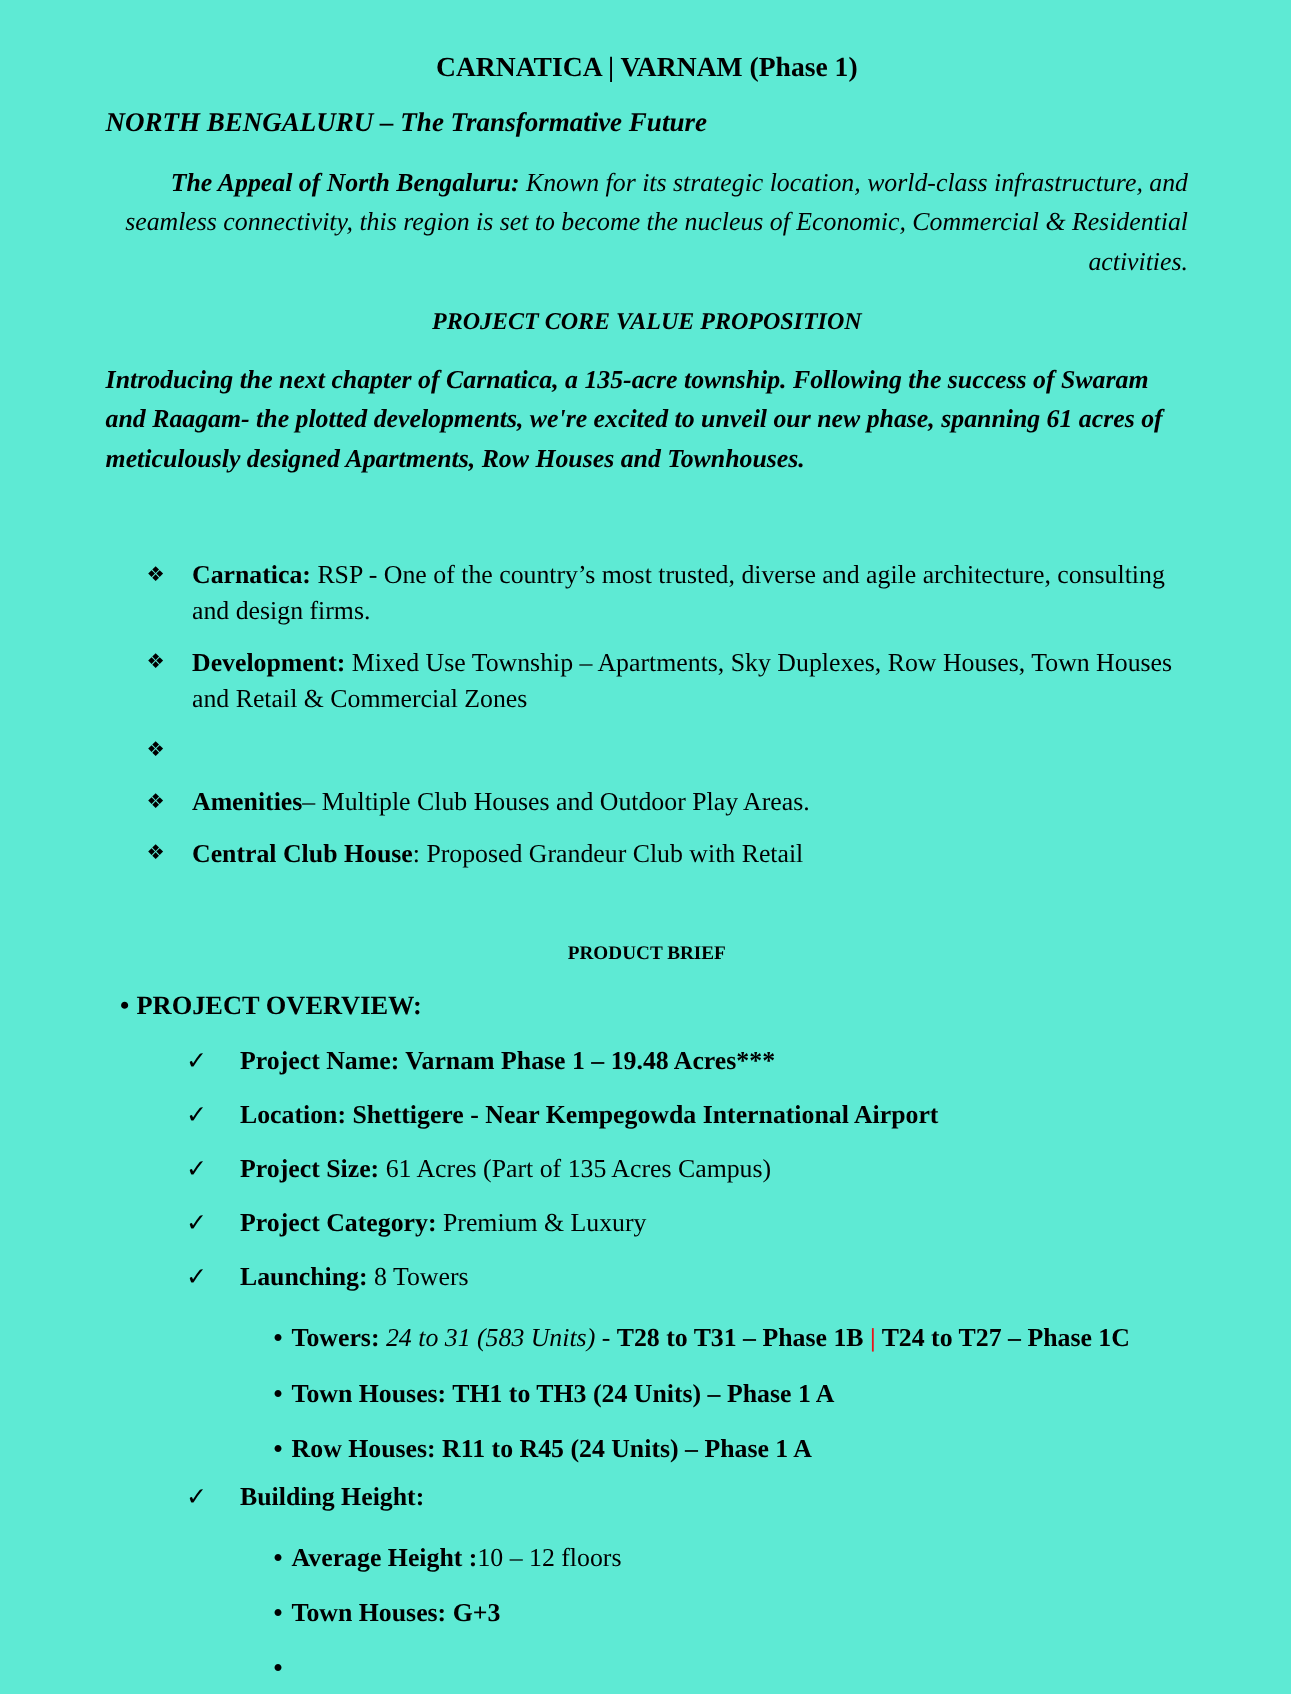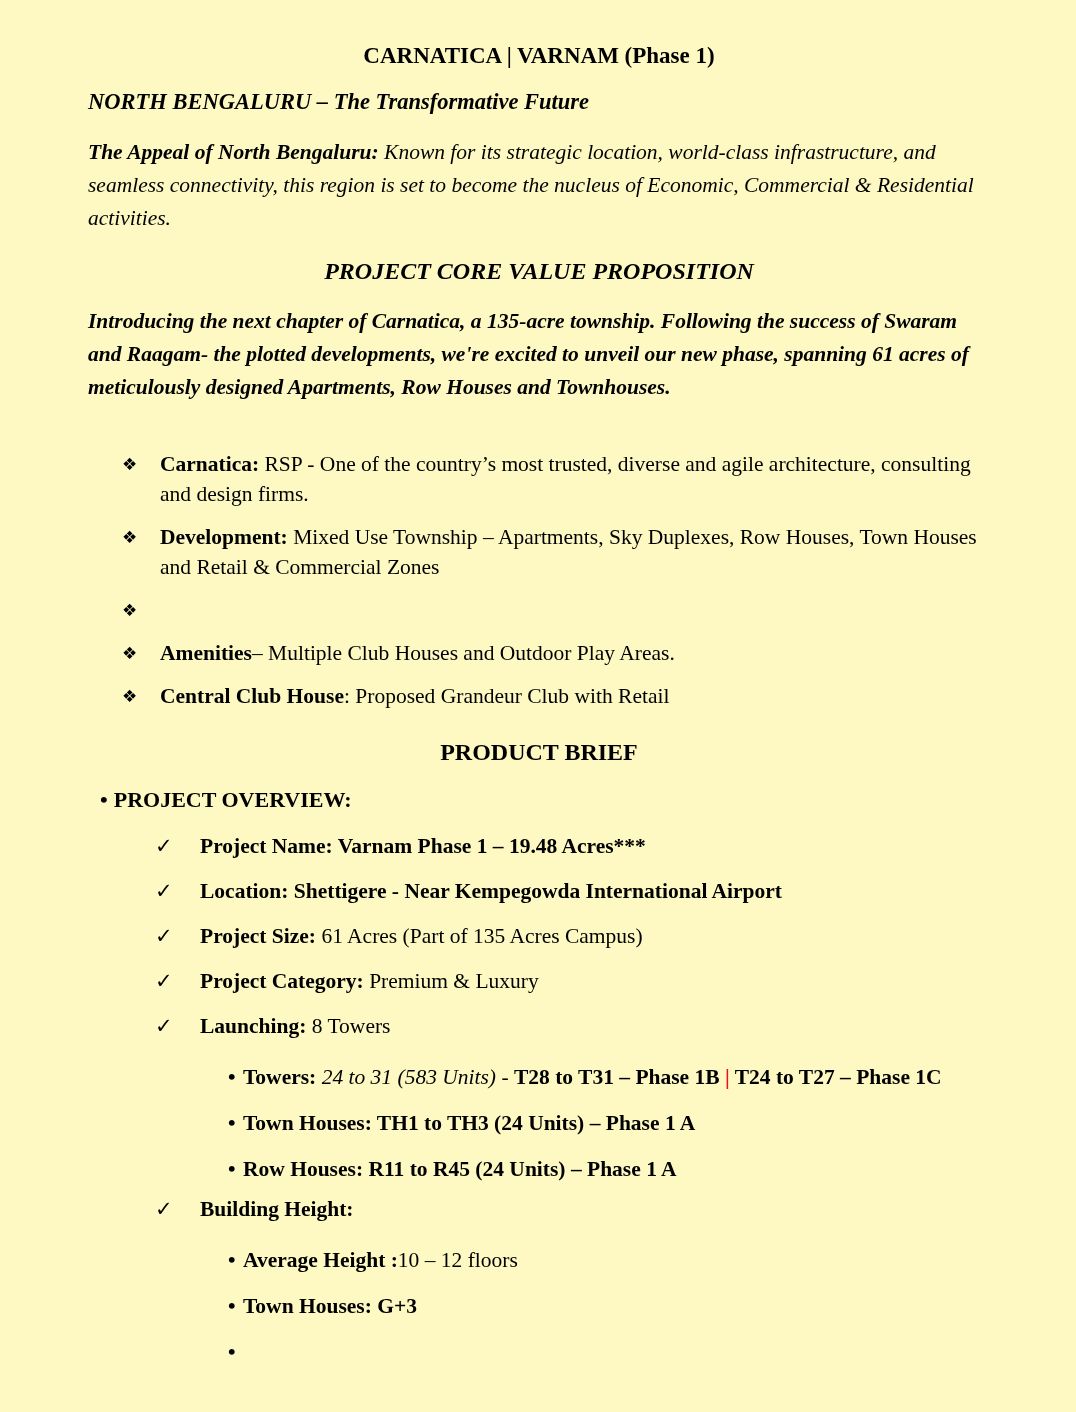--- a/index.html
+++ b/index.html
@@ -5,21 +5,21 @@
   html, body {
     margin: 0;
     padding: 0;
     background: #ffffff;
   }
   .page {
     position: relative;
     width: 1076px;
     height: 1412px;
     margin: 0 auto;
-    background: #fef9c3;
+    background: #5eead4;
     box-sizing: border-box;
     padding: 42px 86px 30px 88px;
     font-family: "Liberation Serif", "DejaVu Serif", serif;
     color: #000000;
     font-size: 21.5px;
     overflow: hidden;
   }
 
   
   .doc-title {
@@ -33,44 +33,44 @@
     margin: 0 0 20px 0;
     text-align: left;
     font-size: 22.5px;
     font-weight: bold;
     font-style: italic;
     line-height: 1.25;
   }
   .core-heading {
     margin: 0 0 19px 0;
     text-align: center;
-    font-size: 24px;
+    font-size: 20px;
     font-weight: bold;
     font-style: italic;
     line-height: 1.25;
   }
   .product-brief {
-    margin: 26px 0 19px 0;
+    margin: 59px 0 19px 0;
     text-align: center;
-    font-size: 24px;
+    font-size: 16px;
     font-weight: bold;
     line-height: 1.25;
   }
 
   
   .para {
     margin: 0 0 21px 0;
     line-height: 33px;
   }
-  .appeal-para { font-style: italic; }
+  .appeal-para { font-style: italic; text-align: right; }
   .appeal-lead { font-weight: bold; }
   .core-para {
     font-weight: bold;
     font-style: italic;
-    margin-bottom: 45px;
+    margin-bottom: 65px;
   }
 
   
   .features {
     list-style: none;
     margin: 0;
     padding: 0;
   }
   .feature {
     display: flex;

